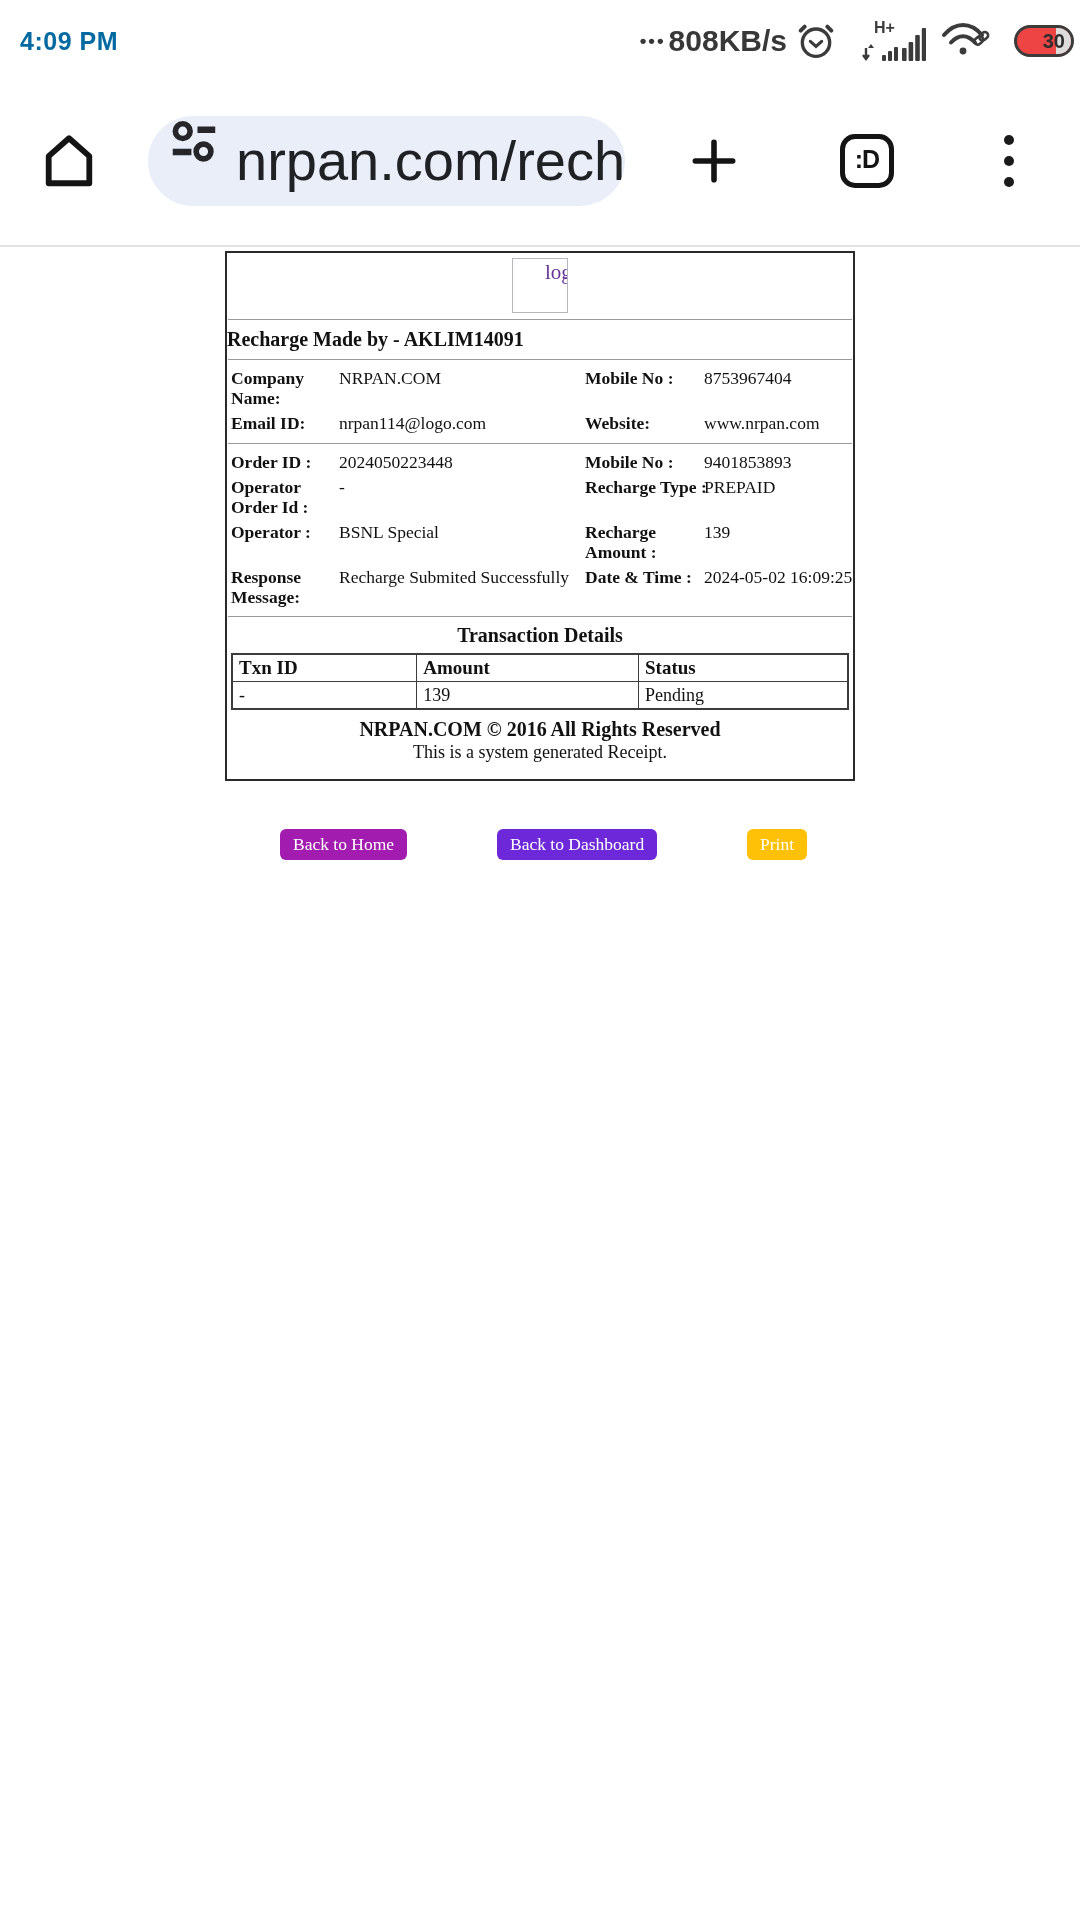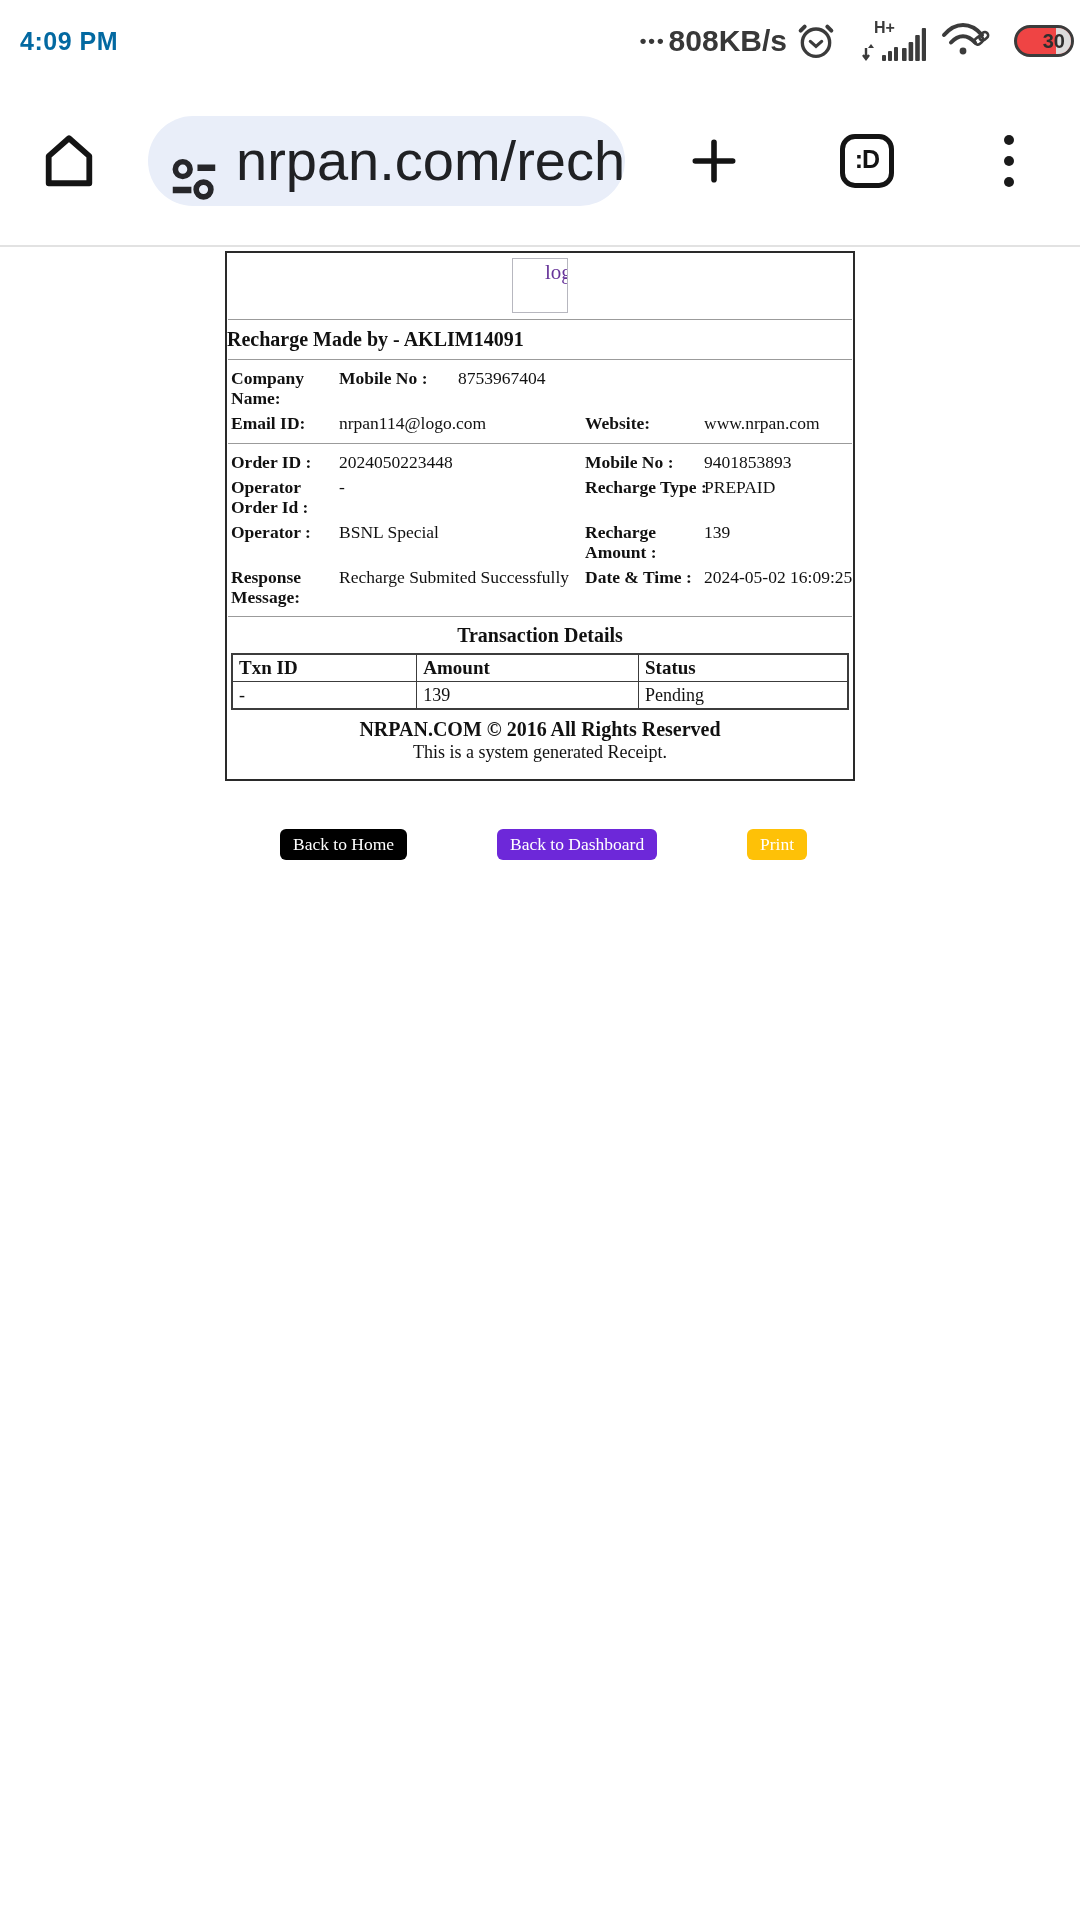--- a/index.html
+++ b/index.html
@@ -26,21 +26,21 @@
     background:#ef4444;overflow:hidden;
   }
   .battery-fill{position:absolute;right:0;top:0;bottom:0;width:15px;background:#dcdcdc;}
   .battery-num{position:relative;font-weight:700;font-size:20px;color:#2e2e2e;margin-right:6px;}
   
   .toolbar{height:169px;position:relative;border-bottom:2px solid #e2e2e2;background:#fff;}
   .tb-abs{position:absolute;top:50%;transform:translateY(-50%);}
   .home-btn{left:40px;}
   .url-pill{
     left:148px;width:477px;height:90px;border-radius:45px;background:#e9eef9;
-    display:flex;align-items:flex-end;padding-left:20px;overflow:hidden;box-sizing:border-box;
+    display:flex;align-items:flex-start;padding-left:20px;overflow:hidden;box-sizing:border-box;
   }
   .tune-icon{flex:0 0 auto;margin-right:16px;}
   .url-text{
     font-size:56px;color:#202124;white-space:nowrap;line-height:90px;
     font-family:"Liberation Sans",sans-serif;letter-spacing:0;
   }
   .plus-btn{left:686px;}
   .tab-btn{
     left:840px;width:44px;height:44px;border:5px solid #141414;border-radius:15px;
     display:flex;align-items:center;justify-content:center;background:#fff;
@@ -84,21 +84,21 @@
   .txn-table .col-st{width:34%;}
   .rc-footer{text-align:center;padding:8px 0 16px;}
   .rc-copy{font-weight:700;font-size:20px;line-height:23px;}
   .rc-note{font-size:18px;line-height:22px;}
   
   .actions{position:relative;height:40px;margin-top:48px;}
   .act-btn{
     position:absolute;top:0;height:31px;line-height:31px;border:none;border-radius:6px;
     color:#fff;font-family:"Liberation Serif",serif;font-size:17.5px;padding:0 13px;cursor:pointer;
   }
-  .btn-home{left:280px;background:#000000;}
+  .btn-home{left:280px;background:#a21caf;}
   .btn-dash{left:497px;background:#6d28d9;}
   .btn-print{left:747px;background:#fec107;}
 </style>
 </head>
 <body>
 
 <div class="statusbar">
   <span class="sb-time">4:09 PM</span>
   <div class="sb-right">
     <span class="sb-speed">
@@ -179,20 +179,21 @@
     </div>
   </div>
 
   <hr class="rc-hr">
   <div class="made-by">Recharge Made by - AKLIM14091</div>
   <hr class="rc-hr">
 
   <div class="info-section company">
     <div class="info-row">
       <span class="l1">Company Name:</span>
+      <span class="v1">NRPAN.COM</span>
       <span class="l2">Mobile No :</span>
       <span class="v2">8753967404</span>
     </div>
     <div class="info-row">
       <span class="l1">Email ID:</span>
       <span class="v1">nrpan114@logo.com</span>
       <span class="l2">Website:</span>
       <span class="v2">www.nrpan.com</span>
     </div>
   </div>

